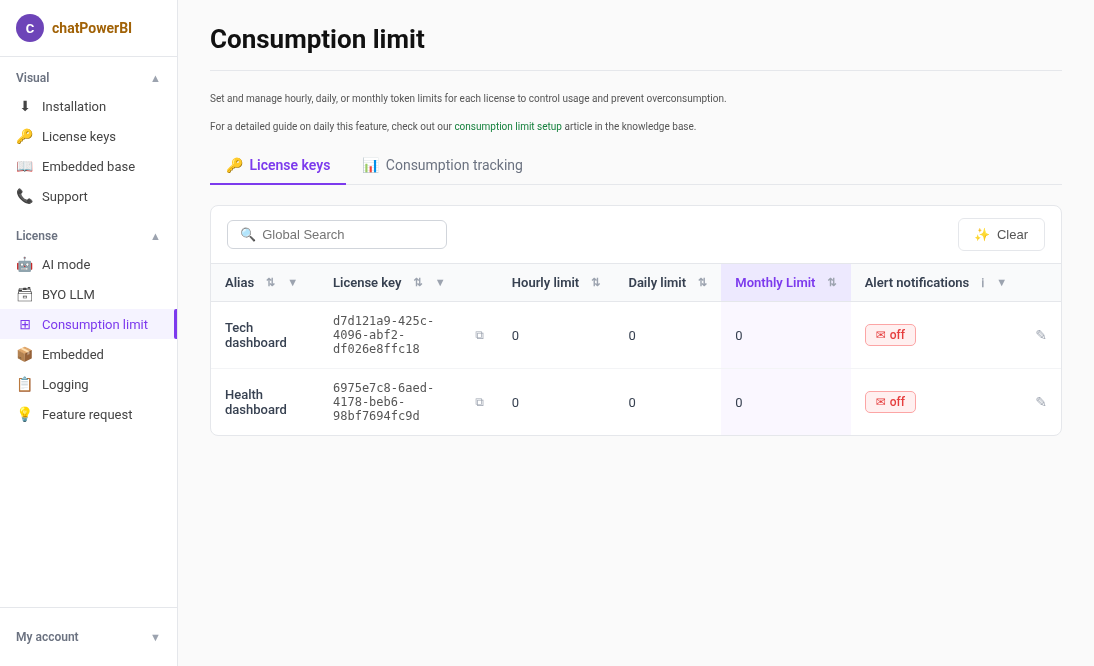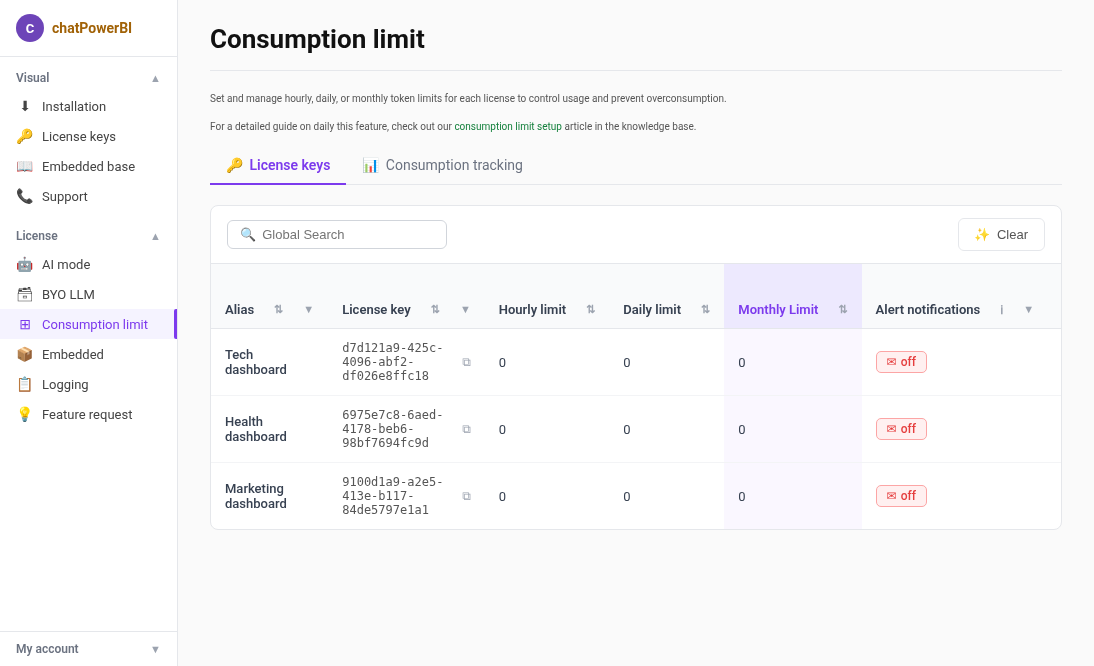--- a/index.html
+++ b/index.html
@@ -61,21 +61,21 @@
       right: 0; top: 0; bottom: 0;
       width: 3px;
       background: #7c3aed;
       border-radius: 2px 0 0 2px;
     }
     .sidebar-icon { font-size: 14px; width: 18px; text-align: center; }
 
     .sidebar-bottom {
       margin-top: auto;
       border-top: 1px solid #e5e7eb;
-      padding: 4px 0;
+      padding: 16px 0;
     }
 
     
     .main {
       flex: 1;
       overflow-y: auto;
       padding: 24px 32px;
       background: #fafafa;
     }
     .page-title {
@@ -126,21 +126,21 @@
 
     table { width: 100%; border-collapse: collapse; }
     thead tr { background: #f9fafb; }
     th {
       padding: 10px 14px;
       text-align: left; font-size: 13px; font-weight: 600; color: #374151;
       border-bottom: 1px solid #e5e7eb;
       white-space: nowrap;
     }
     th.sorted { background: #ede9fe; color: #7c3aed; }
-    .th-inner { display: flex; align-items: center; gap: 20px; margin-top: 27px; }
+    .th-inner { display: flex; align-items: center; gap: 12px; }
     .sort-icon { font-size: 11px; color: #9ca3af; }
     .filter-icon { font-size: 11px; color: #9ca3af; cursor: pointer; }
     td {
       padding: 12px 14px;
       font-size: 13px; color: #374151;
       border-bottom: 1px solid #f3f4f6;
       vertical-align: middle;
       margin-top: 44px;
     }
     tr:last-child td { border-bottom: none; }
@@ -351,37 +351,16 @@
       <td>
         <span class="badge-off">
           <span>✉</span>
           <span>off</span>
         </span>
       </td>
       <td>
         <span class="edit-icon">✎</span>
       </td>
     </tr>
-          <tr>
-      <td style="font-weight:500;">Marketing dashboard</td>
-      <td>
-        <div class="license-key">
-          <span>9100d1a9-a2e5-413e-b117-84de5797e1a1</span>
-          <span class="copy-icon">⧉</span>
-        </div>
-      </td>
-      <td>0</td>
-      <td>0</td>
-      <td style="background:#faf7ff;">0</td>
-      <td>
-        <span class="badge-off">
-          <span>✉</span>
-          <span>off</span>
-        </span>
-      </td>
-      <td>
-        <span class="edit-icon">✎</span>
-      </td>
-    </tr>
         </tbody>
     </table>
   </div>
 </main>
 
 </body></html>

